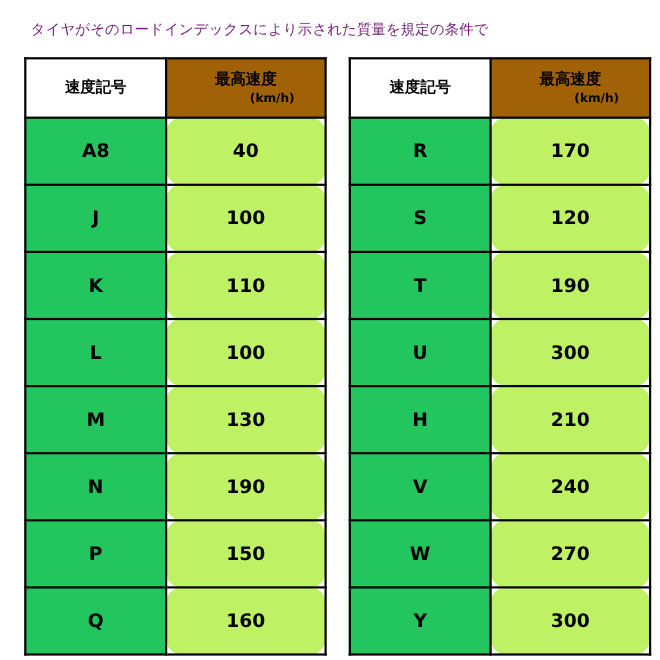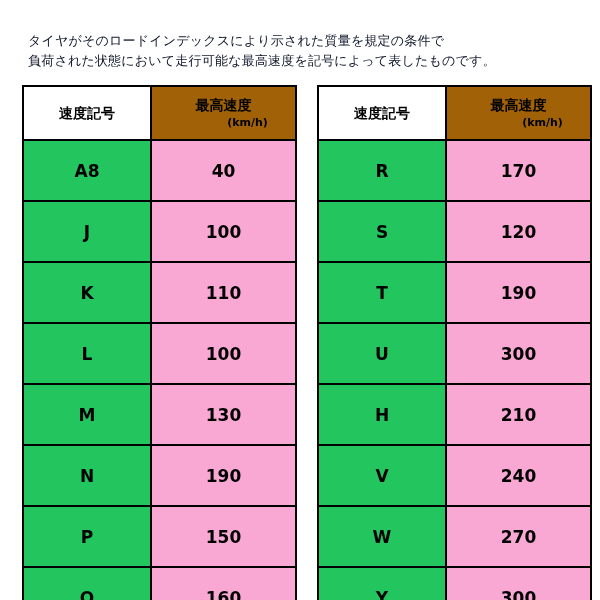--- a/index.html
+++ b/index.html
@@ -18,22 +18,22 @@
     position: relative;
     width: 600px;
     height: 600px;
     box-sizing: border-box;
     padding: 18px 22px 0 22px;
   }
   .intro {
     font-size: 13px;
     line-height: 1.55;
     letter-spacing: 0.2px;
-    color: #0f172a;
-    margin: 13px 0 14px 6px;
+    color: #701a75;
+    margin: 0 0 14px 6px;
   }
   .intro div {
     white-space: nowrap;
   }
   .tables {
     display: flex;
     flex-direction: row;
     justify-content: space-between;
     gap: 20px;
   }
@@ -64,34 +64,34 @@
   }
   table.spd td {
     height: 57px;
     font-size: 17px;
   }
   table.spd td.sym {
     background: #22c55e;
     width: 124px;
   }
   table.spd td.val {
-    background: #f9a8d4;
+    background: #bef264;
     width: 141px;
+    border-radius: 14px;
   }
   table.spd th.sym-h { width: 124px; }
   table.spd th.val-h { width: 141px; background: #a16207; }
 </style>
 </head>
 <body>
 
 <div class="page">
 
   <div class="intro">
     <div>タイヤがそのロードインデックスにより示された質量を規定の条件で</div>
-    <div>負荷された状態において走行可能な最高速度を記号によって表したものです。</div>
   </div>
 
   <div class="tables">
 
     <table class="spd">
       <thead>
         <tr>
           <th class="sym-h">速度記号</th>
           <th class="val-h">
             <span>最高速度</span>

